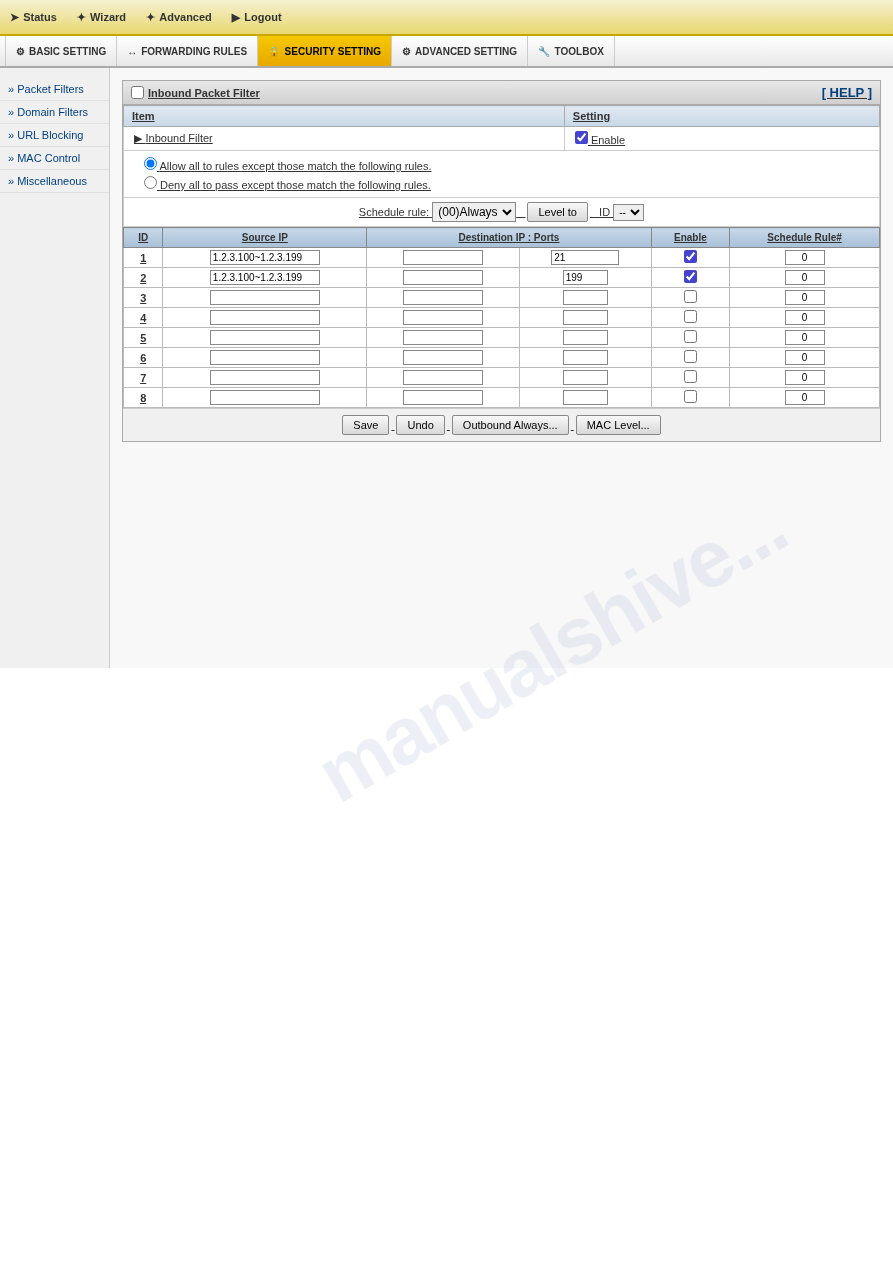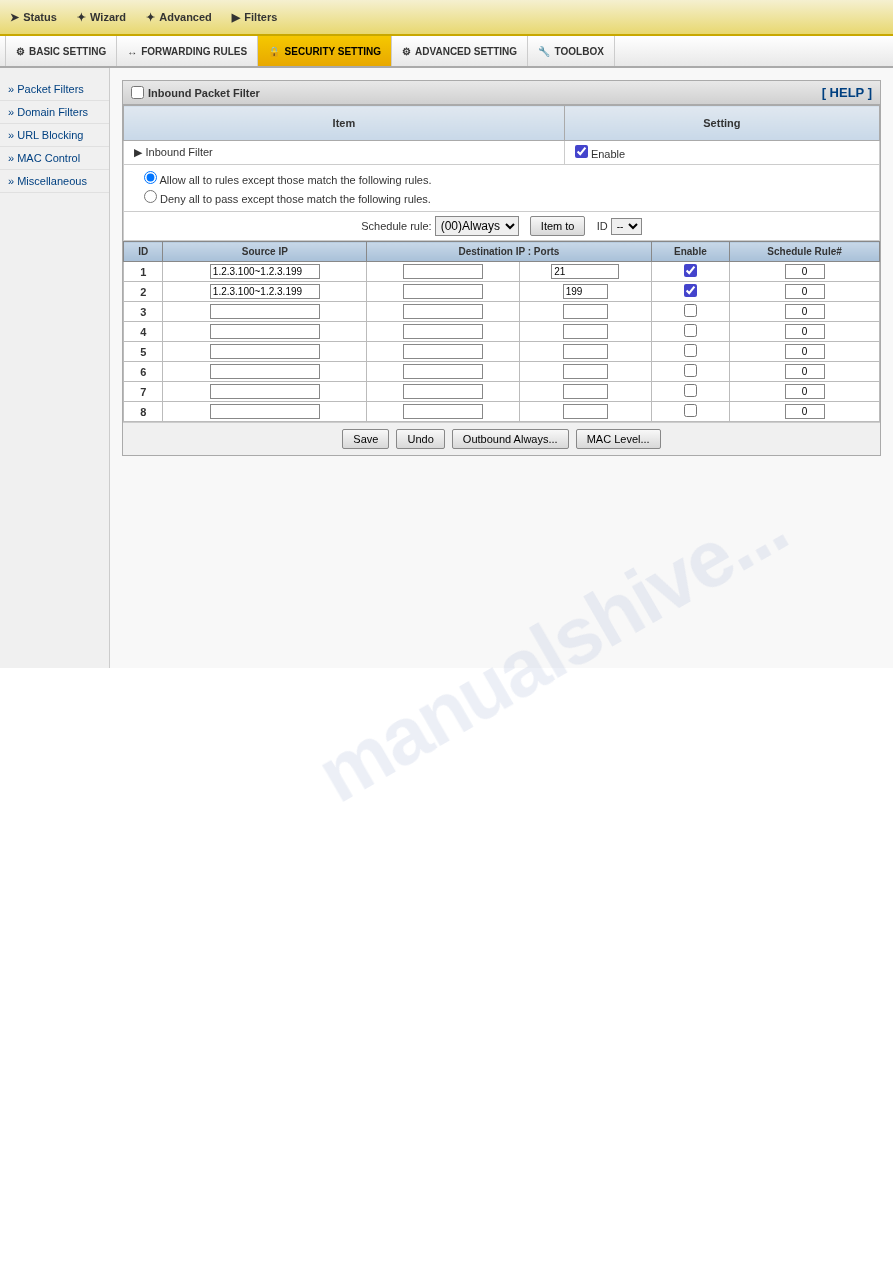--- a/index.html
+++ b/index.html
@@ -88,20 +88,21 @@
     }
     .sidebar-item:before {
       content: "» ";
     }
 
     
     .content {
       flex: 1;
       padding: 12px;
       background: #f8f8f8;
+      text-decoration: underline;
     }
 
     
     .panel {
       background: #fff;
       border: 1px solid #aaa;
       font-size: 11px;
     }
     .panel-header {
       background: linear-gradient(to bottom, #e8e8e8, #d0d0d0);
@@ -124,23 +125,23 @@
       cursor: pointer;
     }
 
     
     .settings-table {
       width: 100%;
       border-collapse: collapse;
     }
     .settings-table th {
       background: linear-gradient(to bottom, #e0e8f0, #c8d8e8);
-      padding: 11px 8px;
+      padding: 4px 8px;
       border: 1px solid #aaa;
-      text-align: center;
+      text-align: left;
       font-weight: bold;
     }
     .settings-table td {
       padding: 4px 8px;
       border: 1px solid #ccc;
       vertical-align: middle;
     }
 
     
     .filter-table {
@@ -259,21 +260,21 @@
   <a class="top-nav-item">
     <span>✦</span>
     <span>Wizard</span>
   </a>
   <a class="top-nav-item">
     <span>✦</span>
     <span>Advanced</span>
   </a>
   <a class="top-nav-item">
     <span>▶</span>
-    <span>Filters</span>
+    <span>Logout</span>
   </a>
 </div>
 
 <div class="sec-nav">
   <div class="sec-nav-item">
     <span>⚙</span>
     <span>BASIC SETTING</span>
   </div>
   <div class="sec-nav-item">
     <span>↔</span>
@@ -359,21 +360,21 @@
 
           <tr class="schedule-row">
             <td colspan="2">
               <span>Schedule rule:</span>
               <select class="schedule-select">
                 <option>(00)Always</option>
                 <option>(01)Rule1</option>
                 <option>(02)Rule2</option>
               </select>
               &nbsp;
-              <button class="btn">Item to</button>
+              <button class="btn">Level to</button>
               &nbsp;
               <span>ID</span>
               <select class="id-select">
                 <option>--</option>
                 <option>1</option>
                 <option>2</option>
                 <option>3</option>
                 <option>4</option>
                 <option>5</option>
                 <option>6</option>

